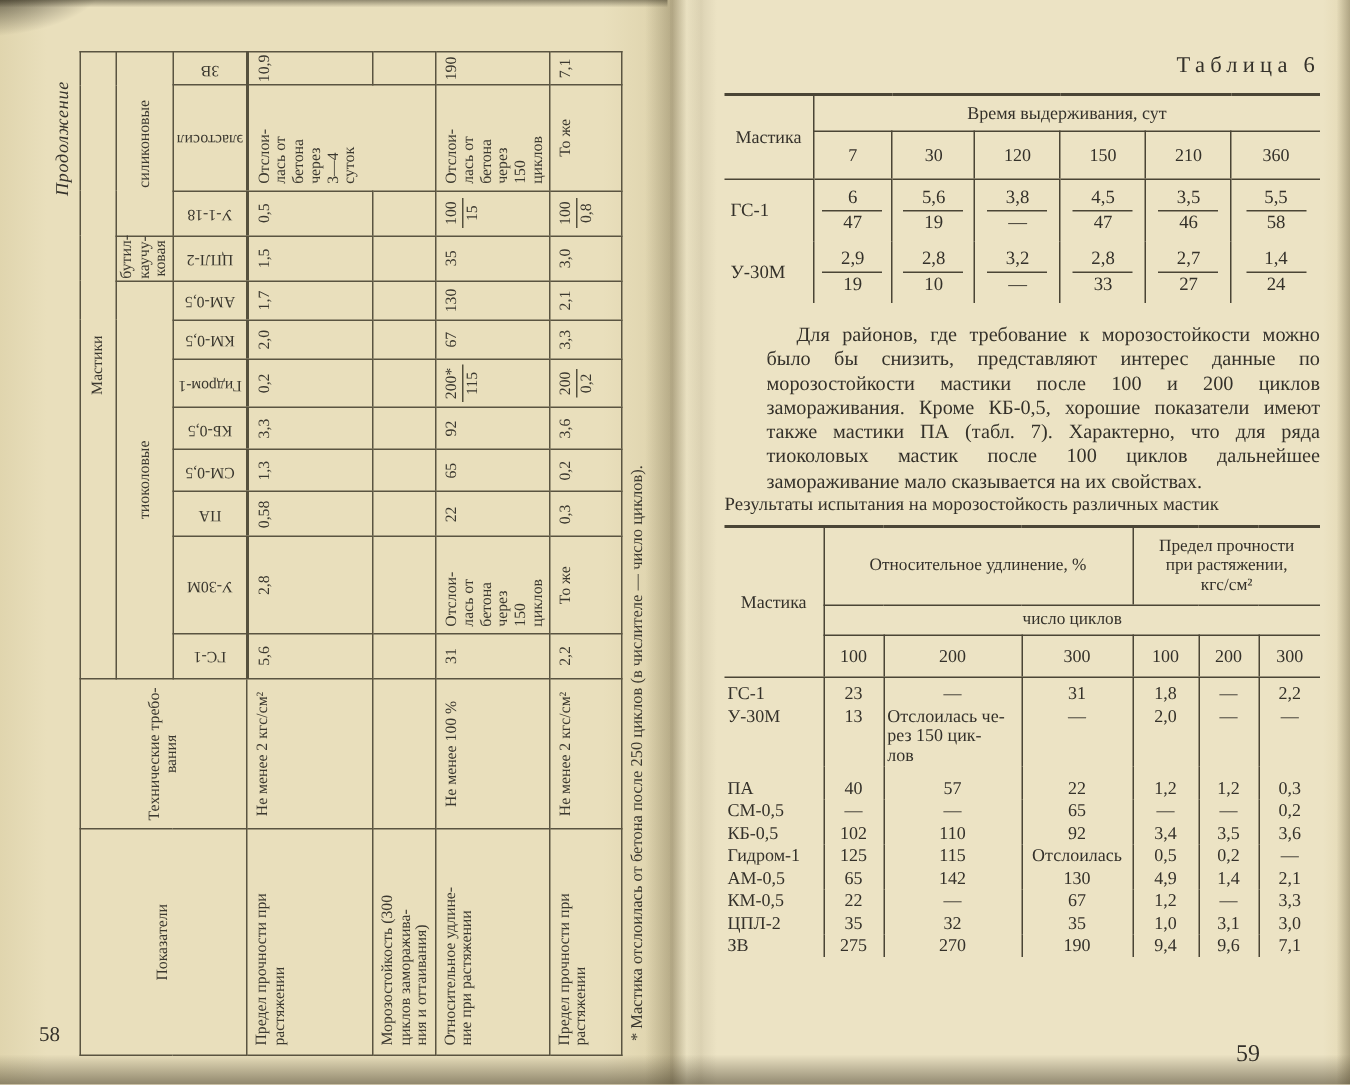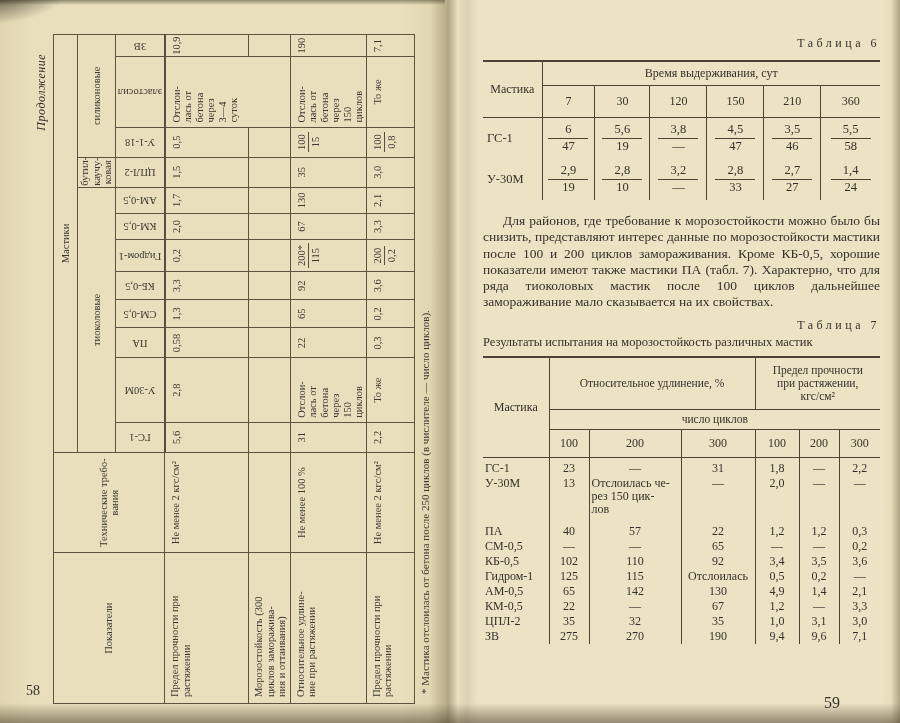--- a/index.html
+++ b/index.html
@@ -37,37 +37,37 @@
   .t5 td.tblock{text-align:left;white-space:pre-line;padding-left:4px;}
   .fr{display:inline-block;}
   .fr .n{display:block;border-bottom:1px solid #55503d;padding:0 2px 1px;}
   .fr .d{display:block;padding-top:1px;}
   .t5foot{font-size:11px;padding:4px 0 0 10px;color:#3b382f;}
   .pn58{position:absolute;left:26px;top:683px;font-size:14px;}
   .pn59{position:absolute;left:824px;top:694px;font-size:16px;}
 
   
   .rp{position:absolute;left:483px;top:36px;width:397px;}
-  .cap{text-align:right;font-size:12px;letter-spacing:3.5px;margin-bottom:7px;}
+  .cap{text-align:right;font-size:15px;letter-spacing:3.5px;margin-bottom:7px;}
   .ttl{font-weight:bold;font-size:13px;line-height:17px;white-space:pre-line;}
   table.t6{border-collapse:collapse;table-layout:fixed;width:100%;margin-top:9px;
     border-top:2.5px solid #4a4535;font-size:12.5px;}
   .t6 th{font-weight:normal;vertical-align:middle;margin-top:12px;}
   .t6 .gh{border-bottom:1.5px solid #4a4535;height:21px;font-size:12px;}
   .t6 .mastikath{border-bottom:1.5px solid #4a4535;font-size:12px;}
   .t6 .numh{border-bottom:1.5px solid #4a4535;height:29px;font-size:12px;}
   .t6 td{height:39px;vertical-align:middle;text-align:center;}
   .t6 .nm{text-align:left;padding-left:4px;}
   .bl{border-left:1px solid #4a4535;}
   .fr6{display:inline-block;font-size:12.5px;line-height:13.5px;}
   .fr6 .n{display:block;border-bottom:1px solid #4a4535;min-width:32px;padding:0 4px 1px;}
   .fr6 .d{display:block;padding-top:1px;}
   .para{margin-top:13px;font-size:13.5px;line-height:16.3px;text-align:justify;}
   .para p{margin:0;}
-  .para p.ind{text-indent:20px;}
+  .para p.ind{text-indent:20px;margin-left:28px;}
   .cap7{margin-top:7px;margin-bottom:2px;}
   .t7ttl{font-weight:normal;font-size:12.5px;}
   table.t7{border-collapse:collapse;table-layout:fixed;width:100%;margin-top:6px;
     border-top:2.5px solid #4a4535;font-size:12px;line-height:13px;}
   .t7 th{font-weight:normal;vertical-align:middle;}
   .t7 .g{border-bottom:1.5px solid #4a4535;height:49px;font-size:11.5px;line-height:13px;white-space:pre-line;}
   .t7 .mastikath{border-bottom:1.5px solid #4a4535;font-size:12px;}
   .t7 .cyc{border-bottom:1.5px solid #4a4535;height:17px;font-size:11.5px;}
   .t7 .numh{border-bottom:1.5px solid #4a4535;height:25px;}
   .t7 td{text-align:center;vertical-align:top;padding:1px 2px;}
@@ -267,21 +267,20 @@
             <td class="bl"><span class="fr6"><span class="n">2,7</span><span class="d">27</span></span></td>
             <td class="bl"><span class="fr6"><span class="n">1,4</span><span class="d">24</span></span></td>
           </tr>
         </tbody>
     </table>
 
     <div class="para">
       <p class="ind">Для районов, где требование к морозостойкости можно было бы снизить, представляют интерес данные по морозостойкости мастики после 100 и 200 циклов замораживания. Кроме КБ-0,5, хорошие показатели имеют также мастики ПА (табл. 7). Характерно, что для ряда тиоколовых мастик после 100 циклов дальнейшее замораживание мало сказывается на их свойствах.</p>
     </div>
 
-    <div class="cap cap7">Таблица 7</div>
     <div class="t7ttl">Результаты испытания на морозостойкость различных мастик</div>
 
     <table class="t7">
       <colgroup>
         <col style="width:66px">
           <col style="width:40px">
           <col style="width:92px">
           <col style="width:74px">
         <col style="width:44px">
           <col style="width:40px">

